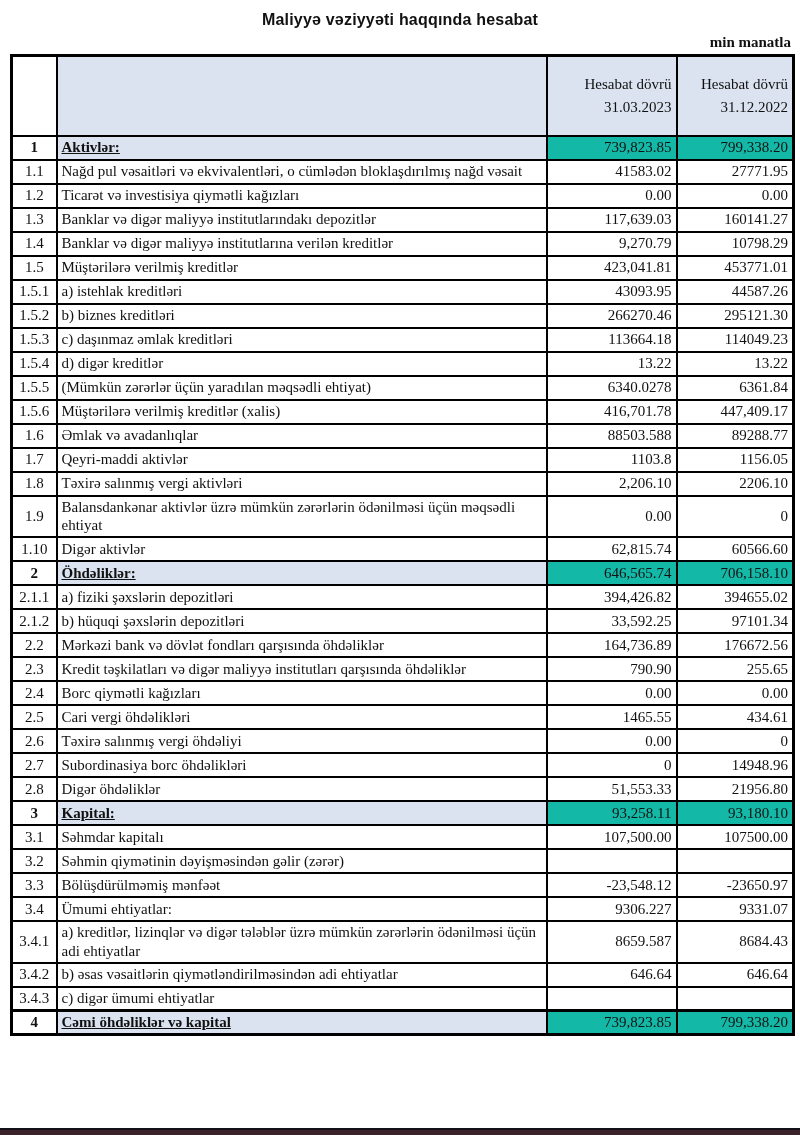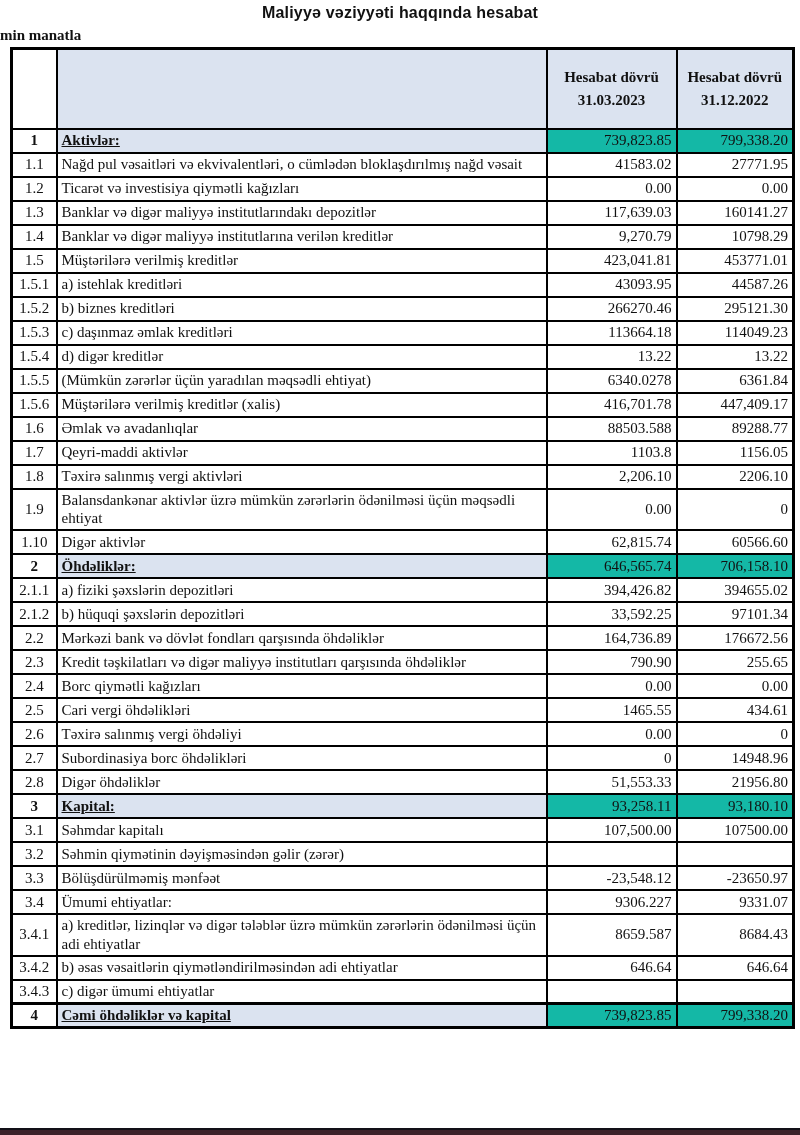--- a/index.html
+++ b/index.html
@@ -10,24 +10,25 @@
     color: #111111;
     position: relative;
     overflow: hidden;
   }
   .page { width: 800px; height: 1135px; position: relative; }
   .doc-title {
     text-align: center;
     font-family: "Liberation Sans", sans-serif;
     font-weight: bold;
     font-size: 16px;
-    padding-top: 4px;
+    padding-top: 11px;
     letter-spacing: 0.2px;
   }
   .unit-note {
+    text-align: right;
     font-weight: bold;
     font-size: 15px;
     padding-right: 9px;
     margin-top: 5px;
     margin-bottom: 3px;
   }
   table.fin {
     border-collapse: collapse;
     table-layout: fixed;
     margin-left: 10px;
@@ -37,22 +38,22 @@
   table.fin th, table.fin td {
     border: 2px solid #000;
     font-size: 15px;
     line-height: 1.25;
     padding: 1px 4px;
     vertical-align: middle;
     overflow: hidden;
   }
   thead tr { height: 80px; }
   thead th {
-    font-weight: bold;
-    text-align: center;
+    font-weight: normal;
+    text-align: right;
     vertical-align: middle;
     border-bottom: 3px solid #000;
   }
   thead th div { padding: 2px 0; }
   .th-blank { background: #ffffff; }
   .th-desc, .th-period { background: #dbe3f0; }
   tbody tr { height: 24px; }
   td.c-no { text-align: center; padding: 1px 2px; }
   td.c-label { text-align: left; }
   td.c-val { text-align: right; }

